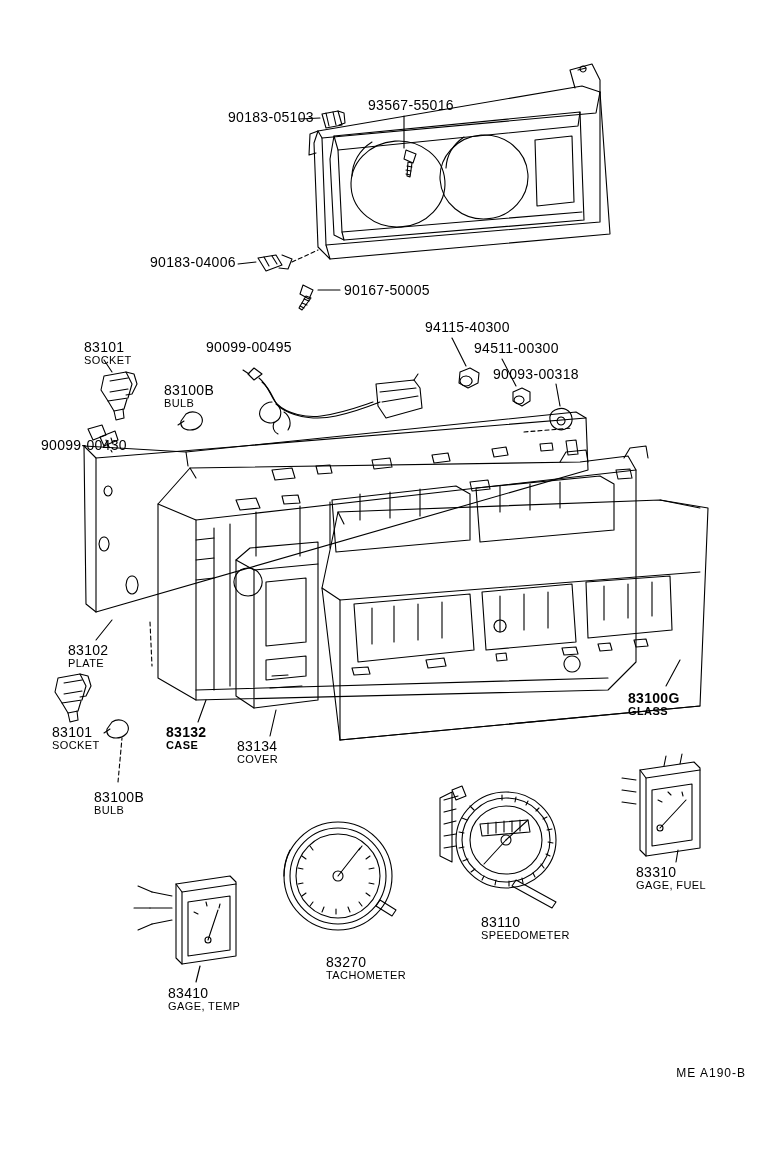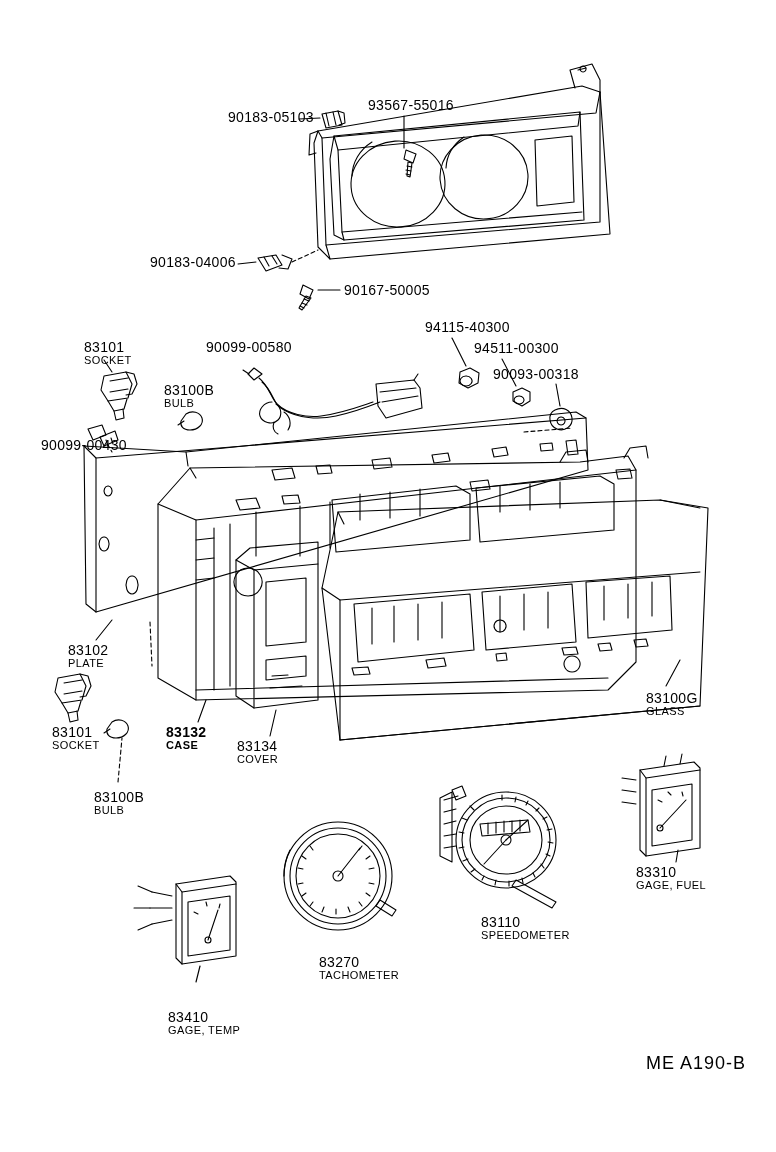--- a/index.html
+++ b/index.html
@@ -41,22 +41,22 @@
   }
   .callout .desc {
     font-size: 11px;
     letter-spacing: 0.4px;
     font-family: "Liberation Sans", sans-serif;
   }
   .callout.left  { text-align: left; }
   .figcode {
     position: absolute;
     right: 30px;
-    bottom: 78px;
-    font-size: 18px;
+    bottom: 72px;
+    font-size: 12px;
     letter-spacing: 1px;
     font-family: "Liberation Sans", sans-serif;
   }
 </style>
 </head>
 <body>
 
 <div id="diagram-root">
 
   <svg class="art" viewBox="0 0 776 1152" xmlns="http://www.w3.org/2000/svg">
@@ -346,21 +346,21 @@
   <div class="callout left" style="left:344px; top:283px;">
     <div class="pn">90167-50005</div>
   </div>
 
   <div class="callout left" style="left:84px; top:340px;">
     <div class="pn">83101</div>
     <div class="desc">SOCKET</div>
   </div>
 
   <div class="callout left" style="left:206px; top:340px;">
-    <div class="pn">90099-00580</div>
+    <div class="pn">90099-00495</div>
   </div>
 
   <div class="callout left" style="left:425px; top:320px;">
     <div class="pn">94115-40300</div>
   </div>
 
   <div class="callout left" style="left:474px; top:341px;">
     <div class="pn">94511-00300</div>
   </div>
 
@@ -375,21 +375,21 @@
 
   <div class="callout left" style="left:41px; top:438px;">
     <div class="pn">90099-00430</div>
   </div>
 
   <div class="callout left" style="left:68px; top:643px;">
     <div class="pn">83102</div>
     <div class="desc">PLATE</div>
   </div>
 
-  <div class="callout left" style="left:646px; top:691px;">
+  <div class="callout left" style="left:628px; top:691px;font-weight:bold;">
     <div class="pn">83100G</div>
     <div class="desc">GLASS</div>
   </div>
 
   <div class="callout left" style="left:52px; top:725px;">
     <div class="pn">83101</div>
     <div class="desc">SOCKET</div>
   </div>
 
   <div class="callout left" style="left:166px; top:725px;font-weight:bold;">
@@ -410,25 +410,25 @@
   <div class="callout left" style="left:636px; top:865px;">
     <div class="pn">83310</div>
     <div class="desc">GAGE, FUEL</div>
   </div>
 
   <div class="callout left" style="left:481px; top:915px;">
     <div class="pn">83110</div>
     <div class="desc">SPEEDOMETER</div>
   </div>
 
-  <div class="callout left" style="left:319px; top:955px;">
+  <div class="callout left" style="left:326px; top:955px;">
     <div class="pn">83270</div>
     <div class="desc">TACHOMETER</div>
   </div>
 
-  <div class="callout left" style="left:168px; top:986px;margin-top:24px;">
+  <div class="callout left" style="left:168px; top:986px;">
     <div class="pn">83410</div>
     <div class="desc">GAGE, TEMP</div>
   </div>
 
   <div class="figcode">ME  A190-B</div>
 
 </div>
 
 </body></html>

